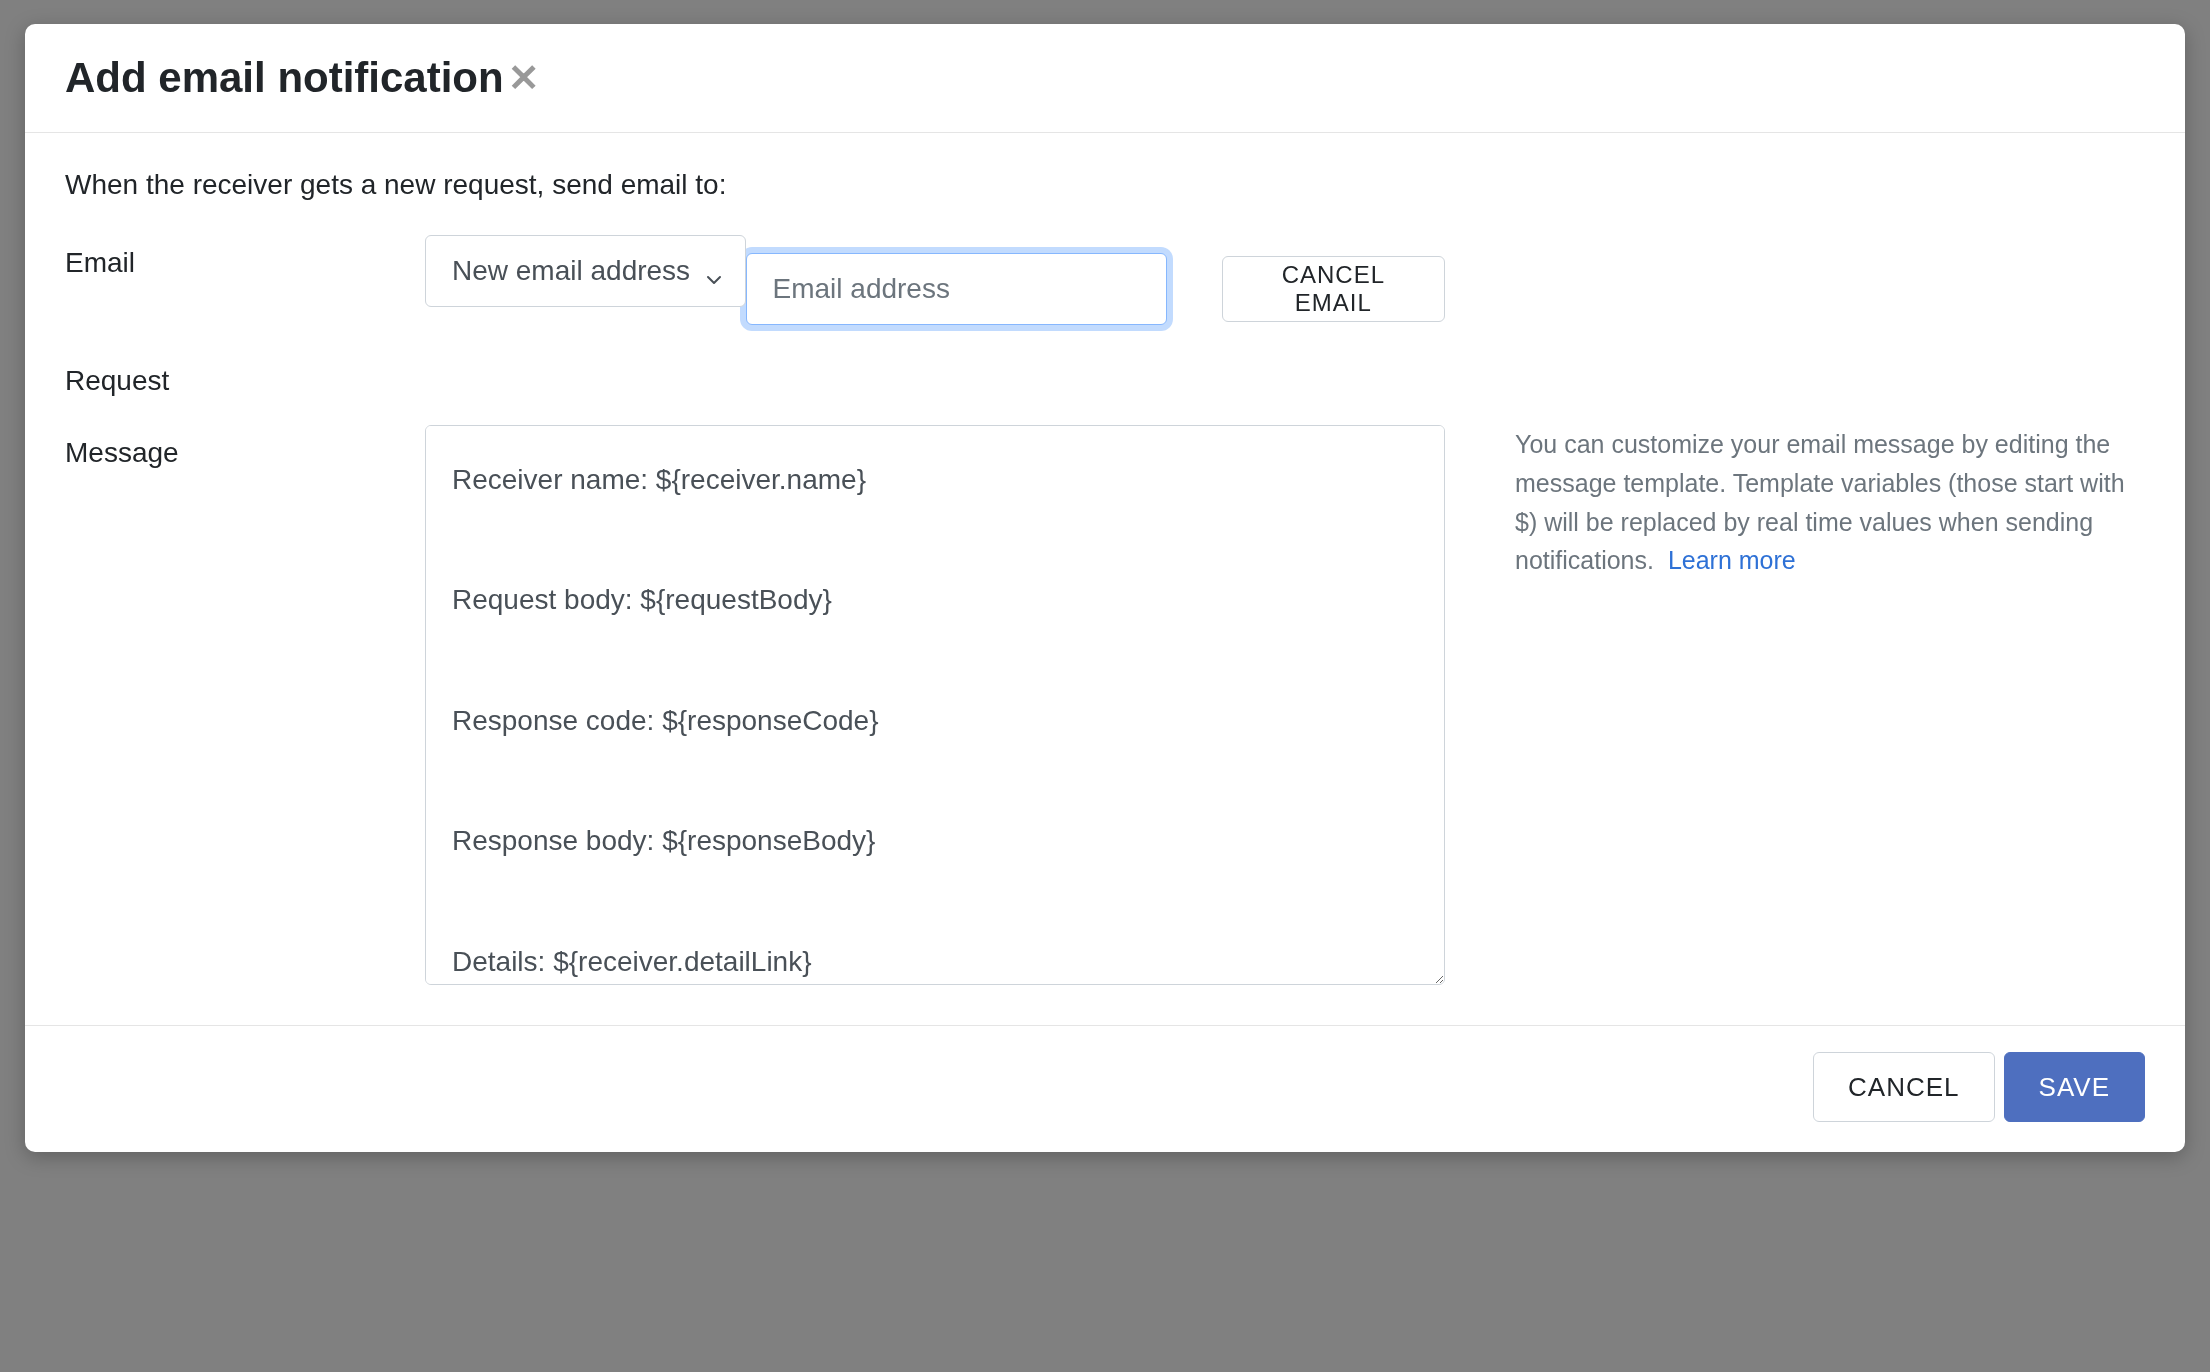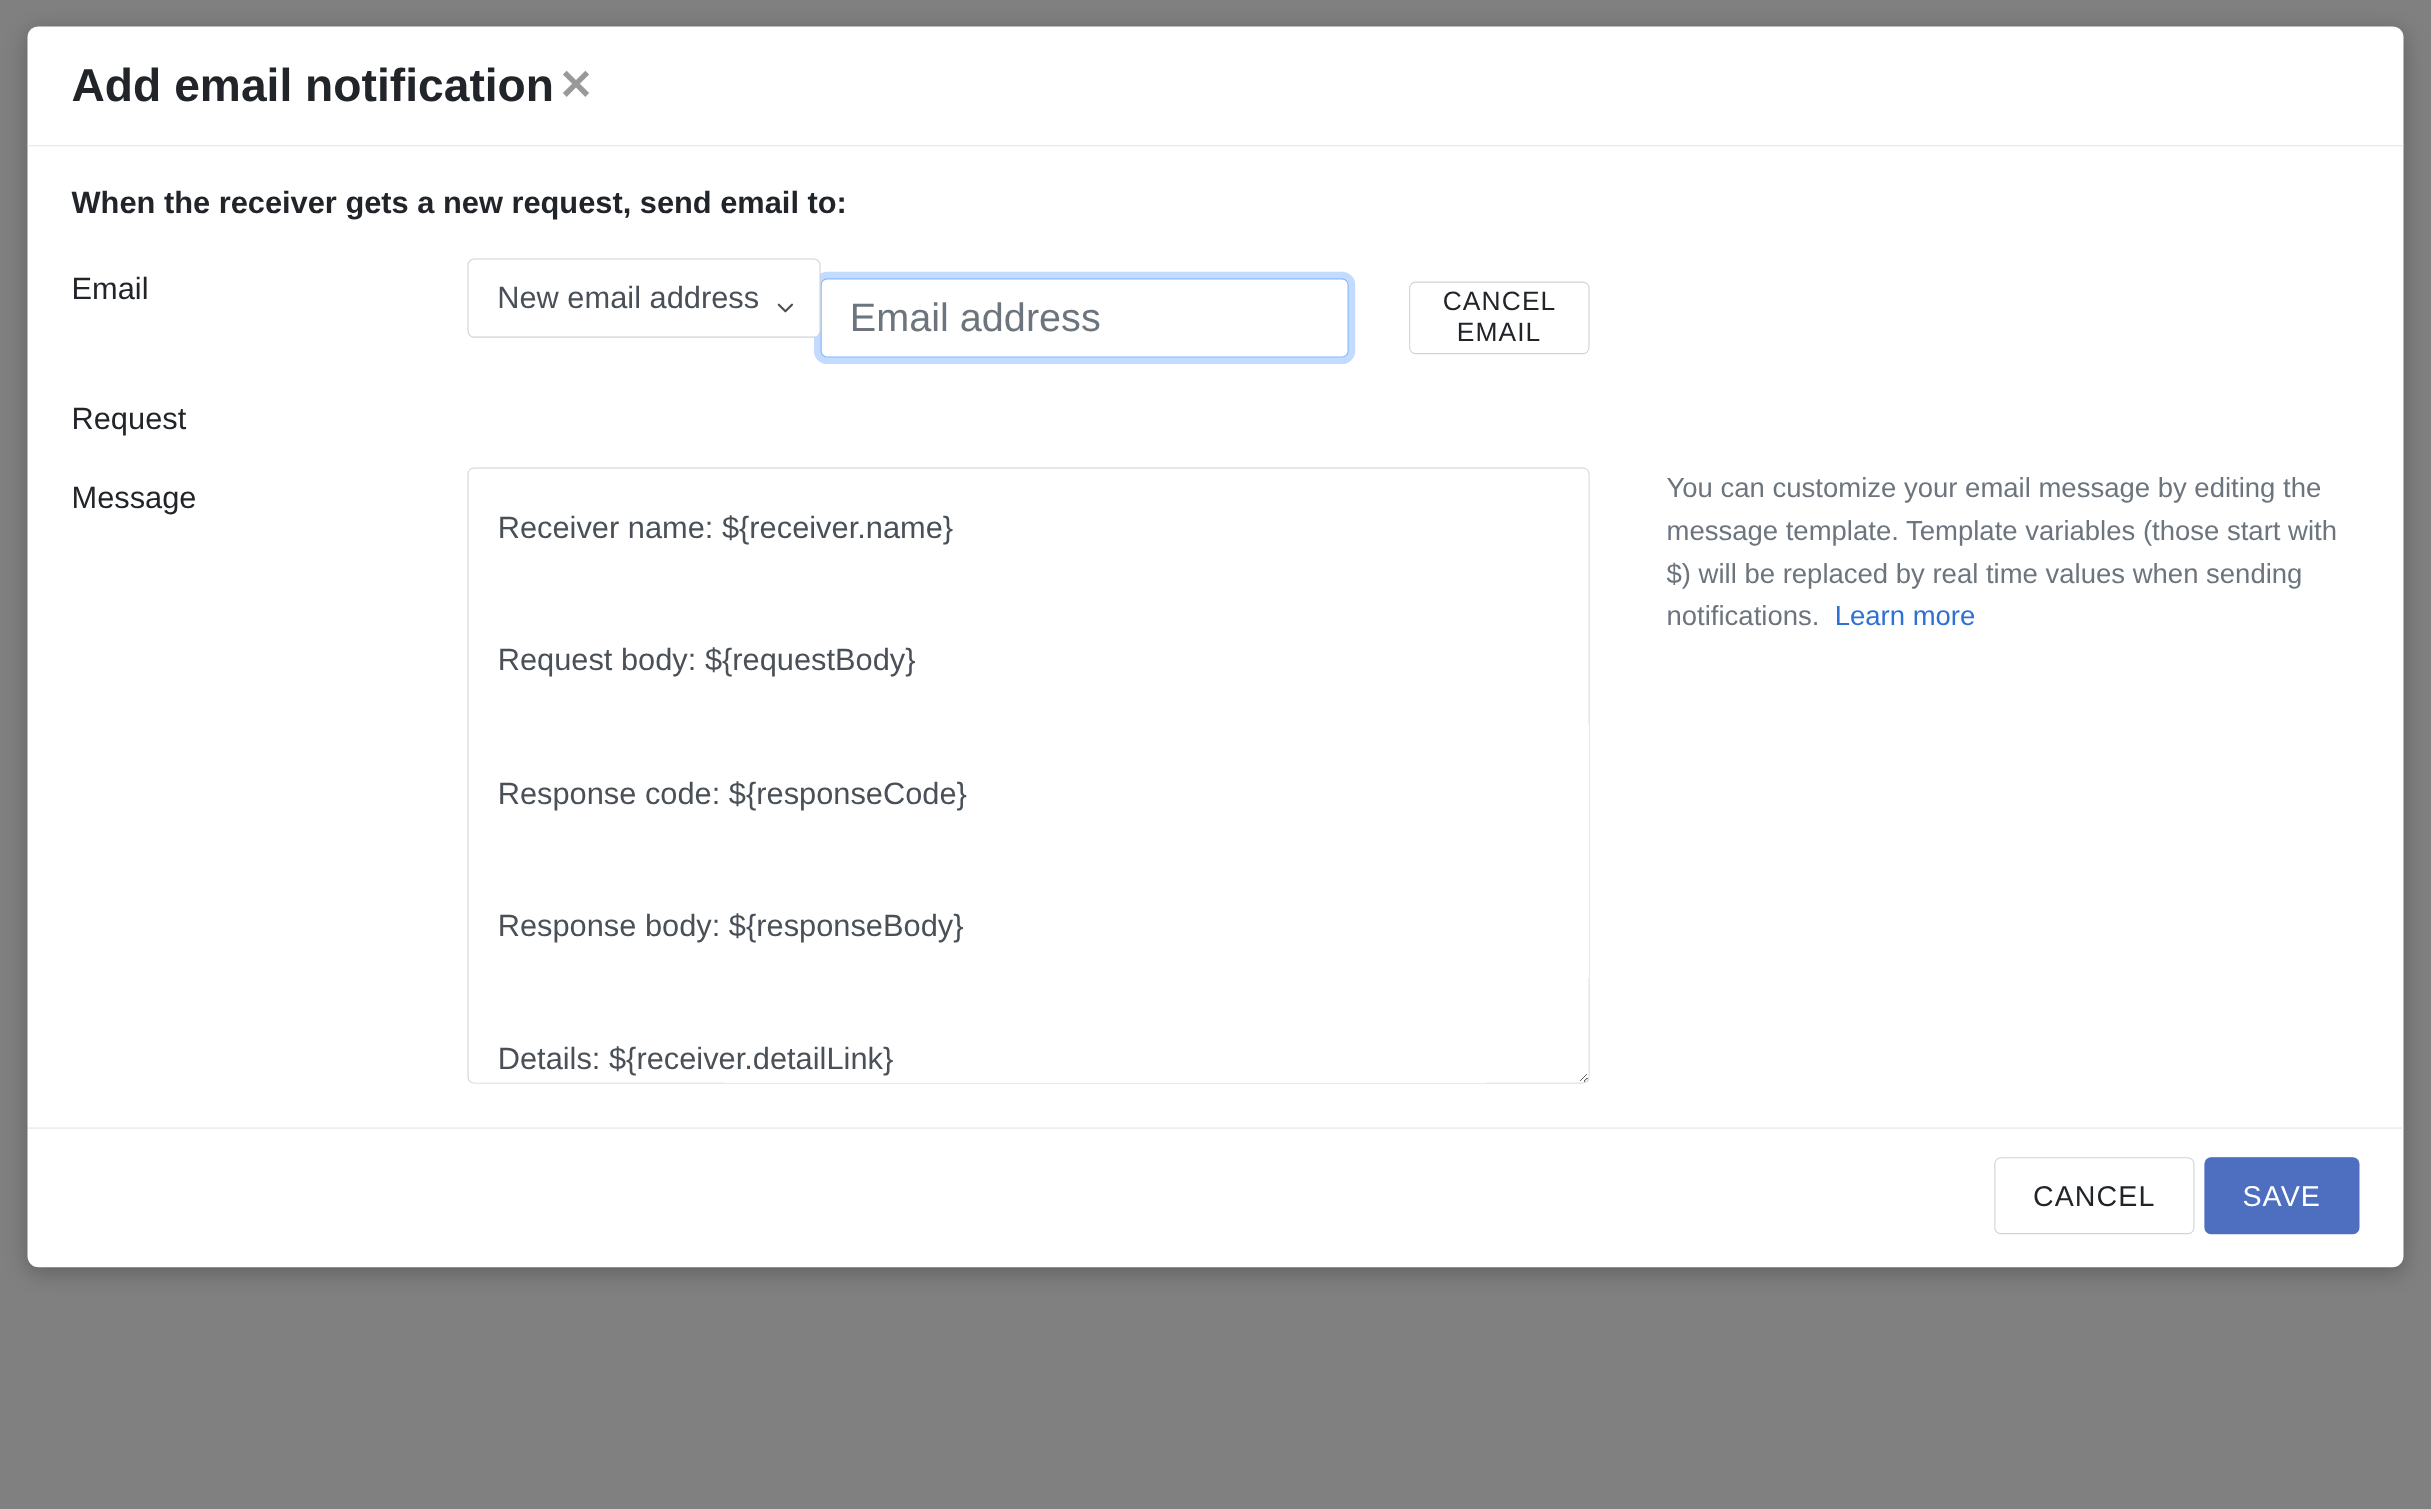--- a/index.html
+++ b/index.html
@@ -46,21 +46,20 @@
     line-height: 1;
     padding: 4px;
   }
   .modal-body {
     padding: 36px 40px 40px 40px;
   }
   .intro-text {
     font-size: 28px;
     color: #212529;
     margin: 0 0 34px 0;
-    font-weight: bold;
   }
   .form-row {
     display: flex;
     align-items: flex-start;
     margin-bottom: 28px;
   }
   .form-label {
     width: 360px;
     flex-shrink: 0;
     font-size: 28px;
@@ -116,21 +115,21 @@
   .email-inline {
     display: flex;
     align-items: center;
     margin-top: 18px;
   }
   .input-text {
     height: 72px;
     border: 1px solid #ced4da;
     border-radius: 6px;
     padding: 0 26px;
-    font-size: 36px;
+    font-size: 28px;
     color: #495057;
     outline: none;
     background: #fff;
     font-family: inherit;
   }
   .input-text::placeholder { color: #6c757d; }
   .email-input {
     width: 480px;
     border-color: #86b7fe;
     box-shadow: 0 0 0 6px rgba(13,110,253,0.25);

